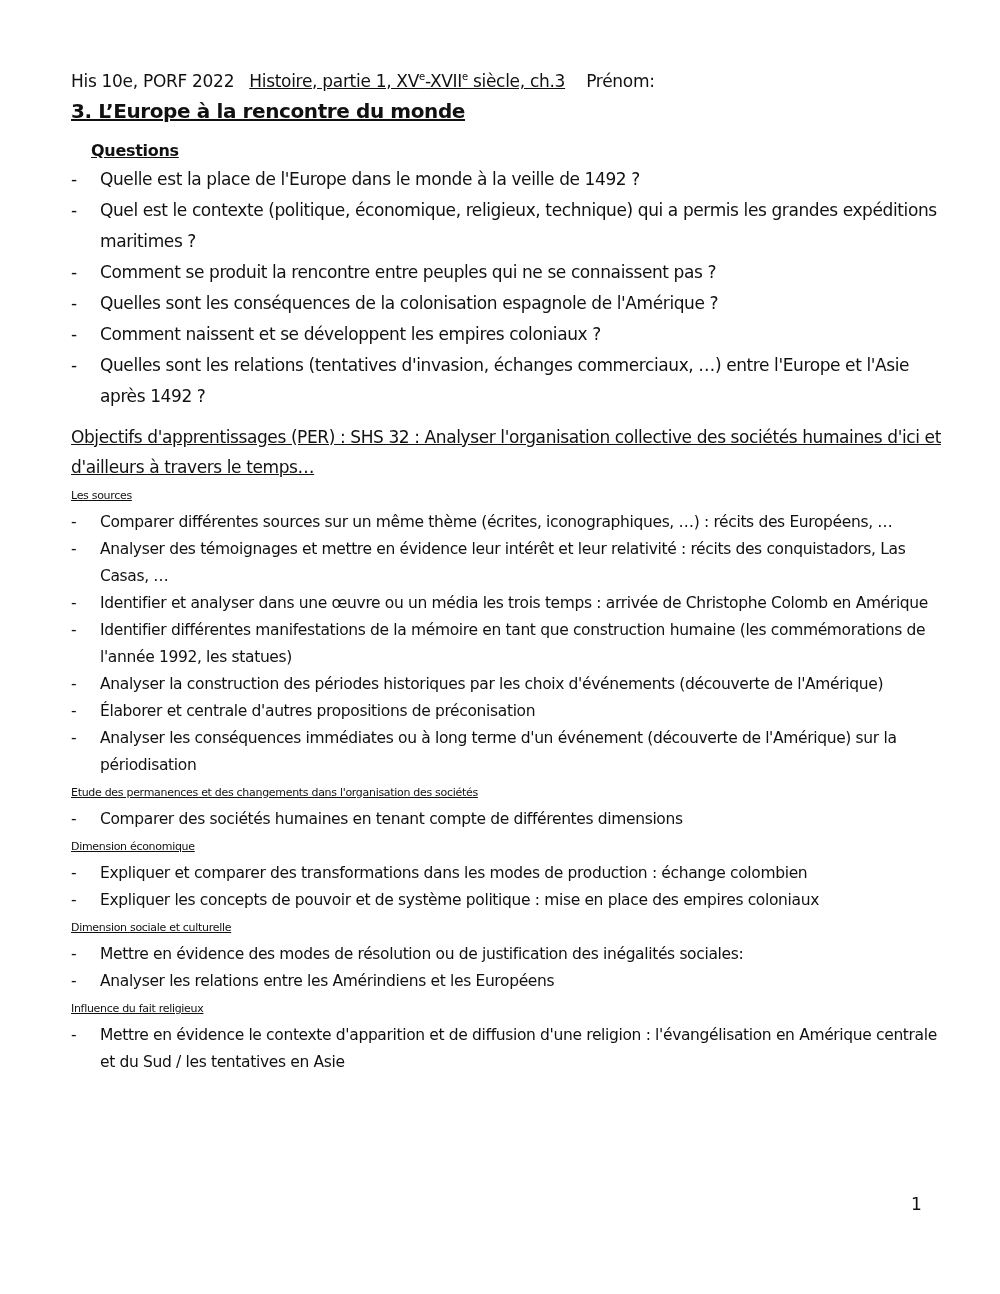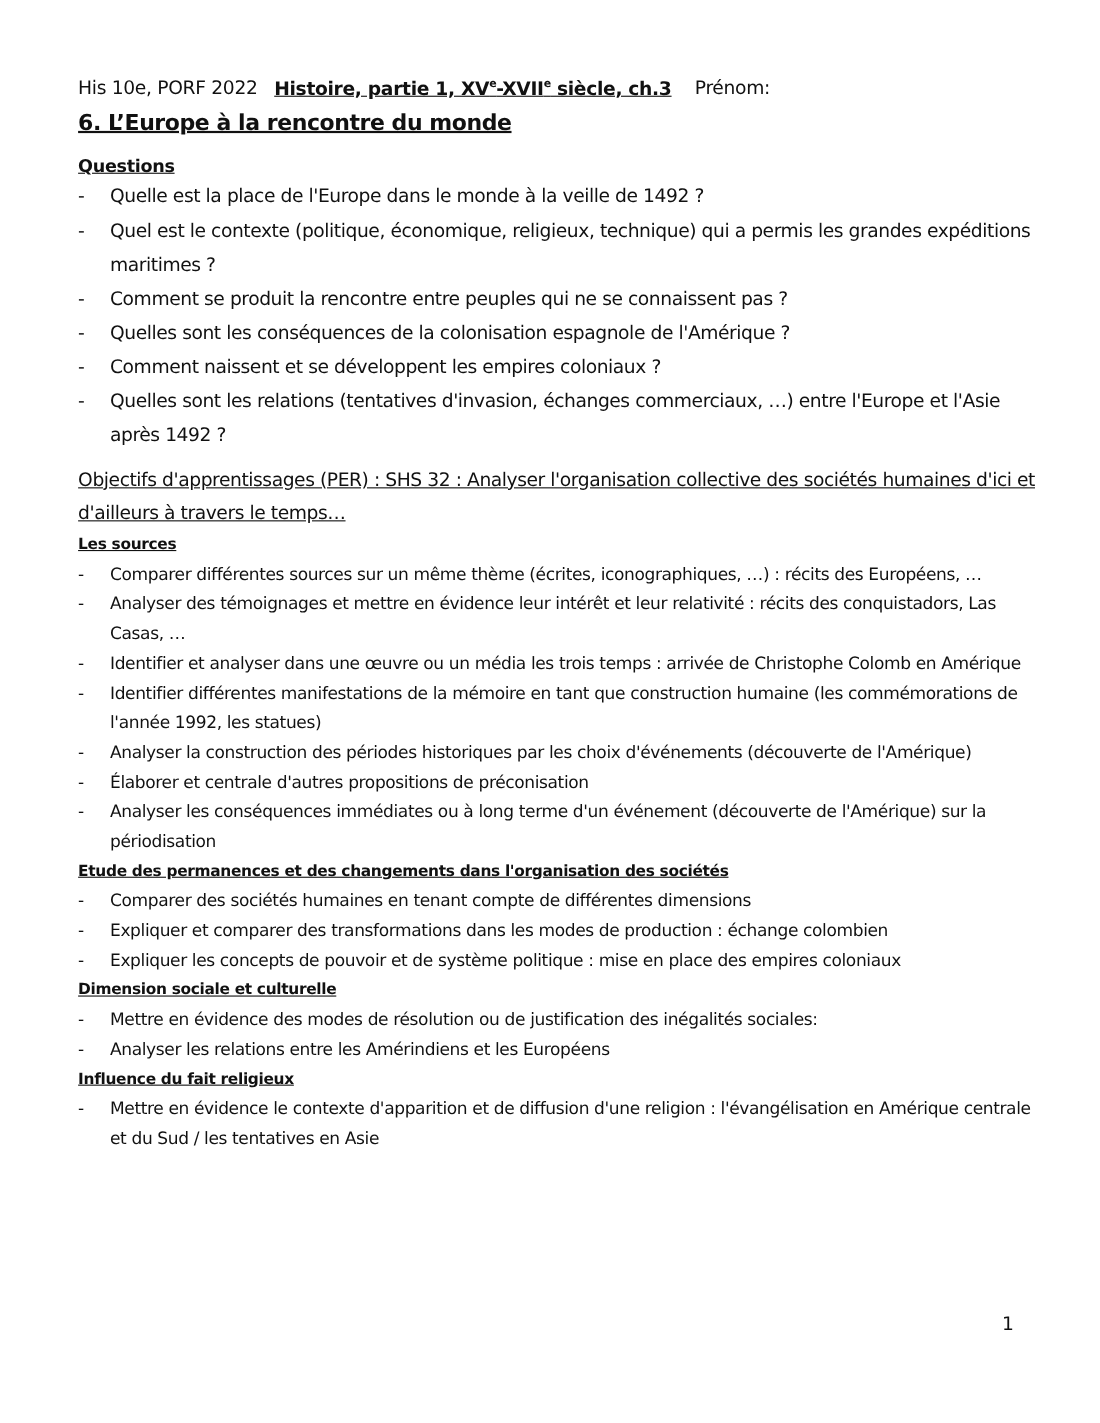--- a/index.html
+++ b/index.html
@@ -2,44 +2,44 @@
 <html><head>
 <meta charset="utf-8">
 <style>
   html, body { margin: 0; padding: 0; background: #ffffff; }
   body {
     width: 1000px; height: 1294px; position: relative; overflow: hidden;
     font-family: "DejaVu Sans", sans-serif; color: #111111;
   }
   .page { position: absolute; left: 71px; top: 62px; width: 870px; }
   .header-line { font-size: 17px; line-height: 30px; white-space: nowrap; letter-spacing: -0.3px; }
-  .header-line .hdr-title { font-weight: bold; text-decoration: underline; margin-left: 10px; margin-right: 16px; }
+  .header-line .hdr-title { font-weight: normal; text-decoration: underline; margin-left: 10px; margin-right: 16px; }
   .header-line sup { font-size: 10px; }
   .doc-title { font-size: 20px; font-weight: bold; text-decoration: underline; line-height: 30px; letter-spacing: -0.4px; }
-  .q-heading { margin-top: 12px; font-size: 16px; font-weight: bold; text-decoration: underline; line-height: 26px; letter-spacing: -0.3px; }
+  .q-heading { margin-top: 12px; font-size: 16px; font-weight: bold; text-decoration: underline; line-height: 26px; letter-spacing: -0.3px; margin-left: 20px; }
   .q-list { list-style: none; margin: 0; padding: 0; }
   .q-list li { position: relative; padding-left: 29px; font-size: 17px; line-height: 31px; letter-spacing: -0.4px; }
   .q-list li .dash { position: absolute; left: 0; top: 0; }
   .obj-heading { margin-top: 10px; font-size: 17px; font-weight: normal; text-decoration: underline; line-height: 30px; letter-spacing: -0.4px; }
-  .sub-heading { font-size: 14px; font-weight: bold; text-decoration: underline; line-height: 27px; letter-spacing: -0.3px; }
+  .sub-heading { font-size: 11px; font-weight: normal; text-decoration: underline; line-height: 27px; letter-spacing: -0.3px; }
   .obj-list { list-style: none; margin: 0; padding: 0; }
   .obj-list li { position: relative; padding-left: 29px; font-size: 15.5px; line-height: 27px; letter-spacing: -0.35px; }
   .obj-list li .dash { position: absolute; left: 0; top: 0; }
   .page-number { position: absolute; left: 911px; top: 1194px; font-size: 17px; }
 </style>
 </head>
 <body>
 
 <div class="page">
   <div class="header-line">
     <span>His 10e, PORF 2022</span>
     <span class="hdr-title"><span>Histoire, partie 1, XV</span><sup>e</sup><span>-XVII</span><sup>e</sup><span> siècle, ch.3</span></span>
     <span>Prénom:</span>
   </div>
-  <div class="doc-title">6. L’Europe à la rencontre du monde</div>
+  <div class="doc-title">3. L’Europe à la rencontre du monde</div>
 
   <div class="q-heading">Questions</div>
   <ul class="q-list" id="questions-list">
       <li><span class="dash">-</span><span>Quelle est la place de l'Europe dans le monde à la veille de 1492 ?</span></li>
       <li><span class="dash">-</span><span>Quel est le contexte (politique, économique, religieux, technique) qui a permis les grandes expéditions maritimes ?</span></li>
       <li><span class="dash">-</span><span>Comment se produit la rencontre entre peuples qui ne se connaissent pas ?</span></li>
       <li><span class="dash">-</span><span>Quelles sont les conséquences de la colonisation espagnole de l'Amérique ?</span></li>
       <li><span class="dash">-</span><span>Comment naissent et se développent les empires coloniaux ?</span></li>
       <li><span class="dash">-</span><span>Quelles sont les relations (tentatives d'invasion, échanges commerciaux, …) entre l'Europe et l'Asie après 1492 ?</span></li>
     </ul>
@@ -57,20 +57,21 @@
       </ul>
       <ul class="obj-list">
         <li><span class="dash">-</span><span>Analyser la construction des périodes historiques par les choix d'événements (découverte de l'Amérique)</span></li>
         <li><span class="dash">-</span><span>Élaborer et centrale d'autres propositions de préconisation</span></li>
         <li><span class="dash">-</span><span>Analyser les conséquences immédiates ou à long terme d'un événement (découverte de l'Amérique) sur la périodisation</span></li>
       </ul>
       <div class="sub-heading">Etude des permanences et des changements dans l'organisation des sociétés</div>
       <ul class="obj-list">
         <li><span class="dash">-</span><span>Comparer des sociétés humaines en tenant compte de différentes dimensions</span></li>
       </ul>
+      <div class="sub-heading">Dimension économique</div>
       <ul class="obj-list">
         <li><span class="dash">-</span><span>Expliquer et comparer des transformations dans les modes de production : échange colombien</span></li>
         <li><span class="dash">-</span><span>Expliquer les concepts de pouvoir et de système politique : mise en place des empires coloniaux</span></li>
       </ul>
       <div class="sub-heading">Dimension sociale et culturelle</div>
       <ul class="obj-list">
         <li><span class="dash">-</span><span>Mettre en évidence des modes de résolution ou de justification des inégalités sociales:</span></li>
         <li><span class="dash">-</span><span>Analyser les relations entre les Amérindiens et les Européens</span></li>
       </ul>
       <div class="sub-heading">Influence du fait religieux</div>

